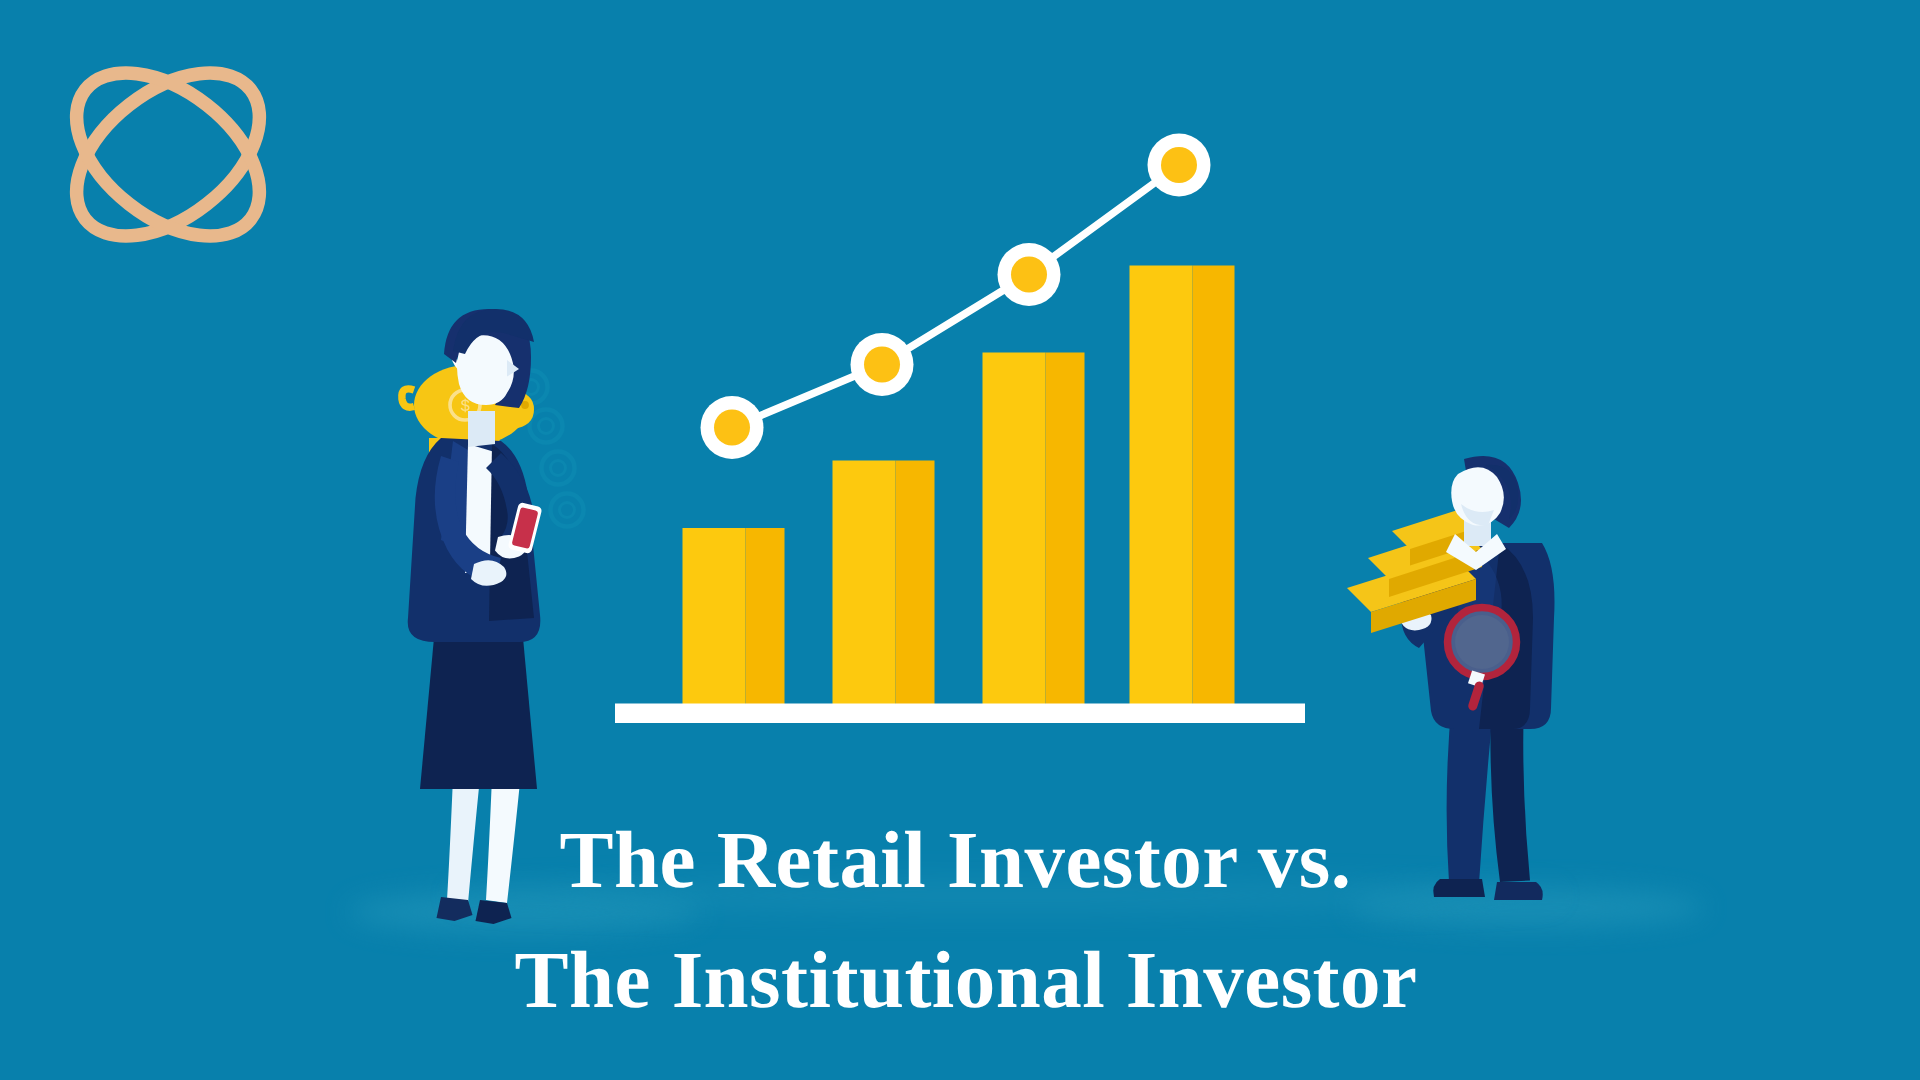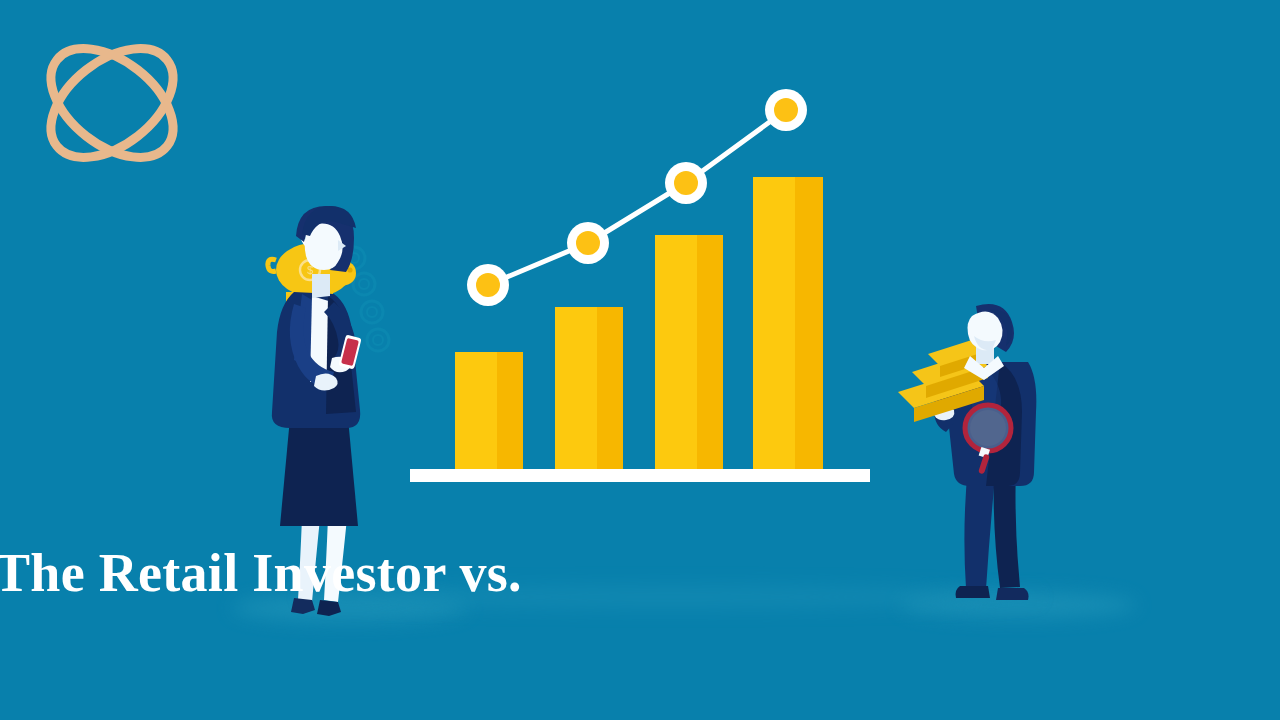--- a/index.html
+++ b/index.html
@@ -36,21 +36,21 @@
     filter: blur(9px);
     opacity: .85;
   }
 
   
   #title-block {
     position: absolute;
     left: 0;
     top: 534px;
     width: 1280px;
-    text-align: left;
+    text-align: center;
     z-index: 40;
     pointer-events: none;
   }
   .title-line {
     display: block;
     color: #ffffff;
     font-family: "Liberation Serif", "DejaVu Serif", serif;
     font-size: 54px;
     font-weight: 700;
     line-height: 1.48;
@@ -258,15 +258,16 @@
     <g>
       <circle cx="98" cy="128" r="23" fill="#4a5f8c" stroke="#b2243c" stroke-width="5"></circle>
       <circle cx="98" cy="128" r="18" fill="#53688f" opacity=".8"></circle>
       <rect x="90" y="148" width="9" height="9" fill="#f4fafe" transform="rotate(18 94 152)"></rect>
       <rect x="91" y="154" width="6" height="20" rx="3" fill="#b2243c" transform="rotate(18 94 164)"></rect>
     </g>
   </svg>
 
   <div id="title-block">
     <span class="title-line" id="title-line-1">The Retail Investor vs.</span>
+    <span class="title-line" id="title-line-2">The Institutional Investor</span>
   </div>
 
 </div>
 
 </body></html>

